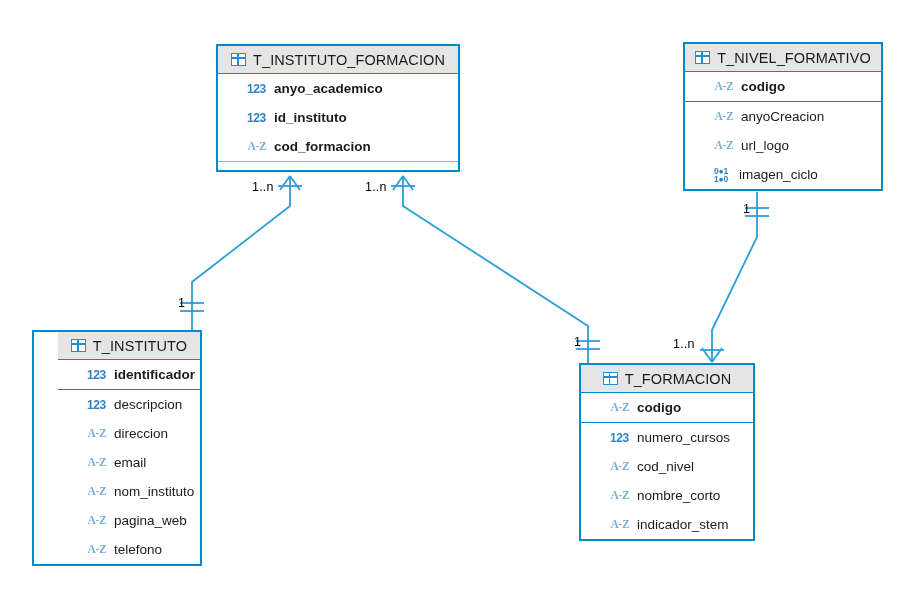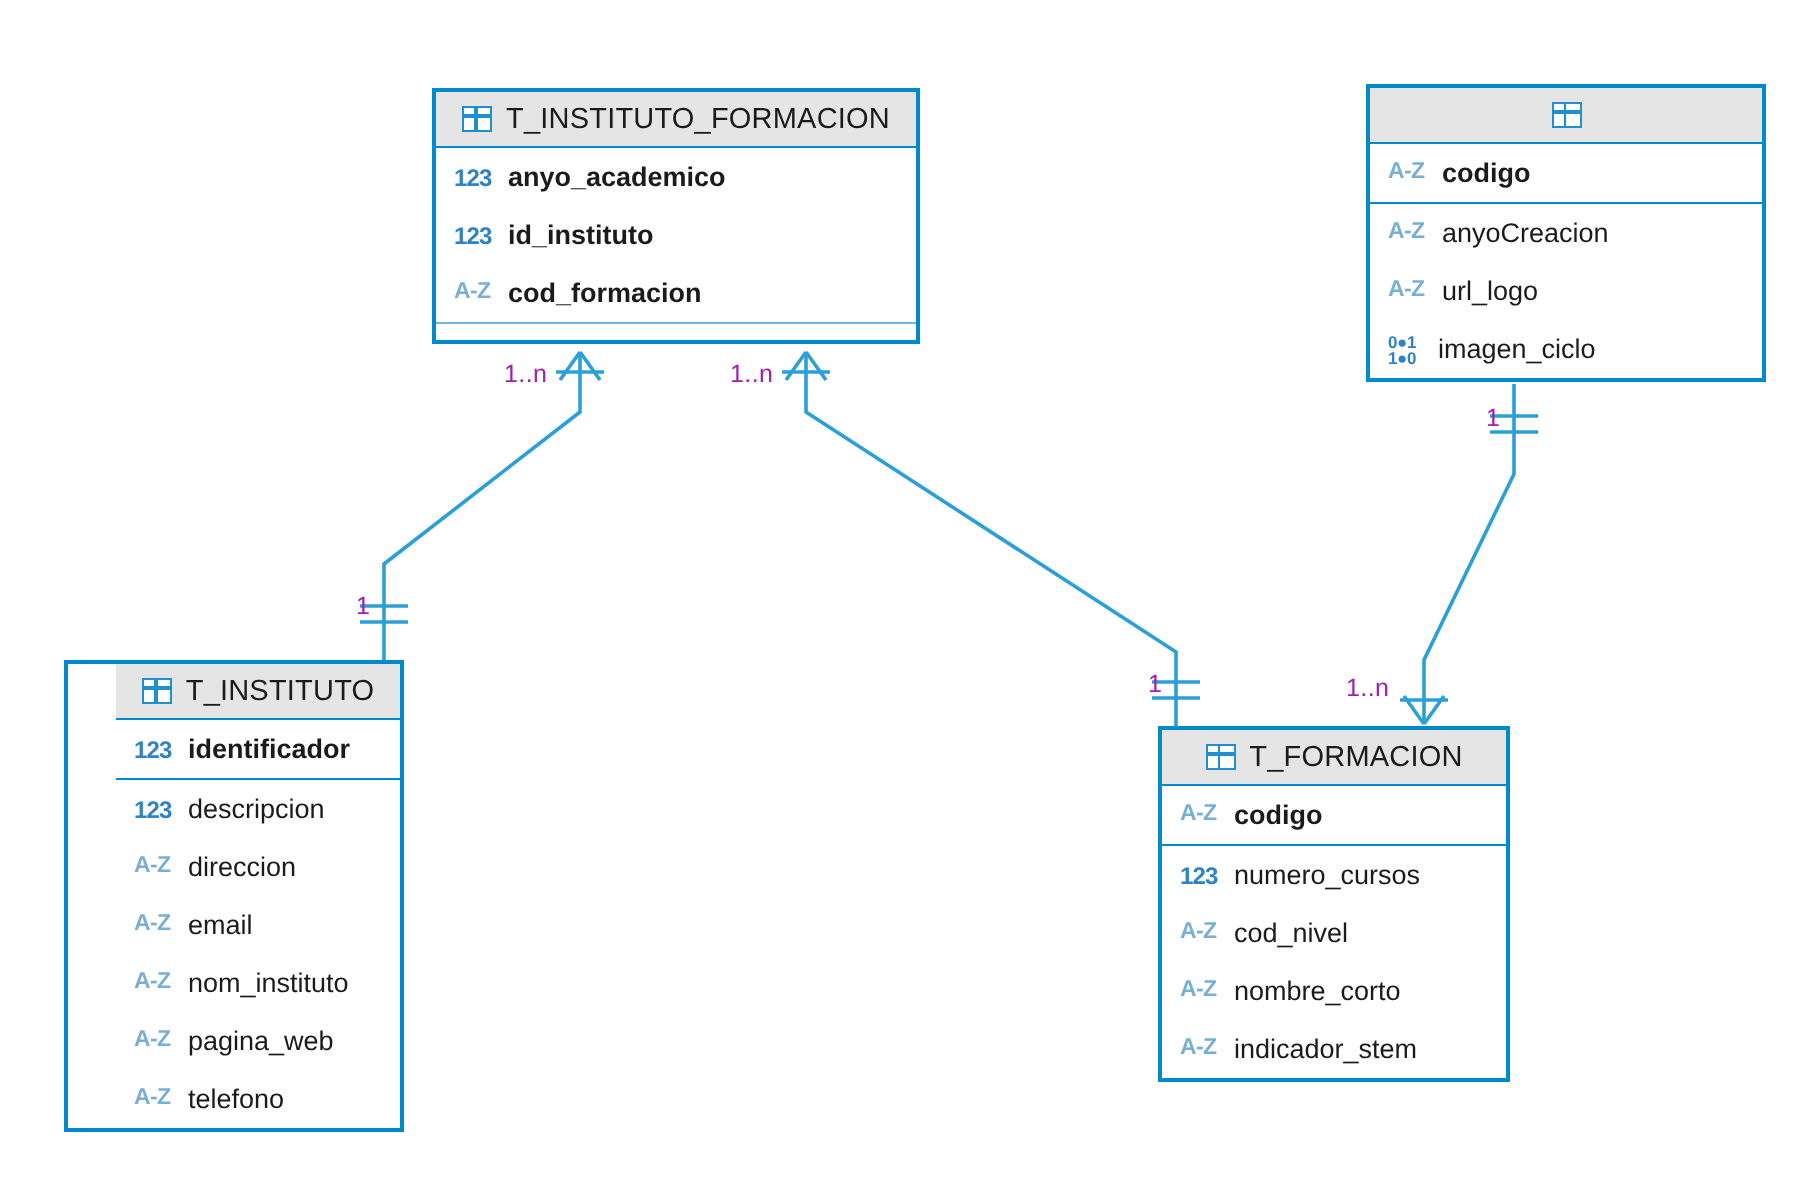--- a/index.html
+++ b/index.html
@@ -95,43 +95,45 @@
   .attr {
     display: flex;
     align-items: center;
     gap: 7px;
     padding: 0 9px;
     height: 29px;
     box-sizing: border-box;
     font-size: 13.5px;
     color: #1b1b1b;
     white-space: nowrap;
+    margin-left: 20px;
   }
   .attr.pk { font-weight: bold; }
 
   
   .ticon {
     flex: 0 0 auto;
     width: 20px;
     text-align: left;
     line-height: 1;
   }
   .ticon-num {
     font-family: "Liberation Sans", sans-serif;
     font-size: 12px;
     font-weight: bold;
     color: #2f83c4;
     letter-spacing: -0.4px;
   }
   .ticon-az {
-    font-family: Liberation Sans, sans-serif;
+    font-family: Liberation Serif, serif;
     font-size: 11.5px;
     font-weight: bold;
     color: #79afd4;
     letter-spacing: -0.3px;
+    text-align: center;
   }
   .ticon-bin {
     display: inline-block;
     position: relative;
     width: 18px;
     height: 15px;
   }
   .ticon-bin span {
     position: absolute;
     left: 0;
@@ -143,21 +145,21 @@
     line-height: 1;
   }
   .ticon-bin .r1 { top: 0px; text-align: center; }
   .ticon-bin .r2 { top: 7.5px; }
 
   
   .card-label {
     position: absolute;
     z-index: 3;
     font-size: 12.5px;
-    color: #a21caf;
+    color: #000000;
     white-space: nowrap;
     letter-spacing: 0.2px;
   }
 </style>
 </head>
 <body>
 
 <div id="canvas">
 
   <svg id="connectors" viewBox="0 0 901 592" width="901" height="592">
@@ -230,20 +232,21 @@
         <span class="ticon ticon-az">A-Z</span>
         <span>cod_formacion</span>
       </div>
     </div>
     <div style="height:8px;"></div>
   </div>
 
   <div class="entity" style="left:683px; top:42px; width:200px;">
     <div class="entity-header">
       <span class="tbl-icon"></span>
+      <span class="entity-title">T_NIVEL_FORMATIVO</span>
     </div>
     <div class="pk-section">
       <div class="attr pk">
         <span class="ticon ticon-az">A-Z</span>
         <span>codigo</span>
       </div>
     </div>
     <div class="attr-section">
       <div class="attr">
         <span class="ticon ticon-az">A-Z</span>

